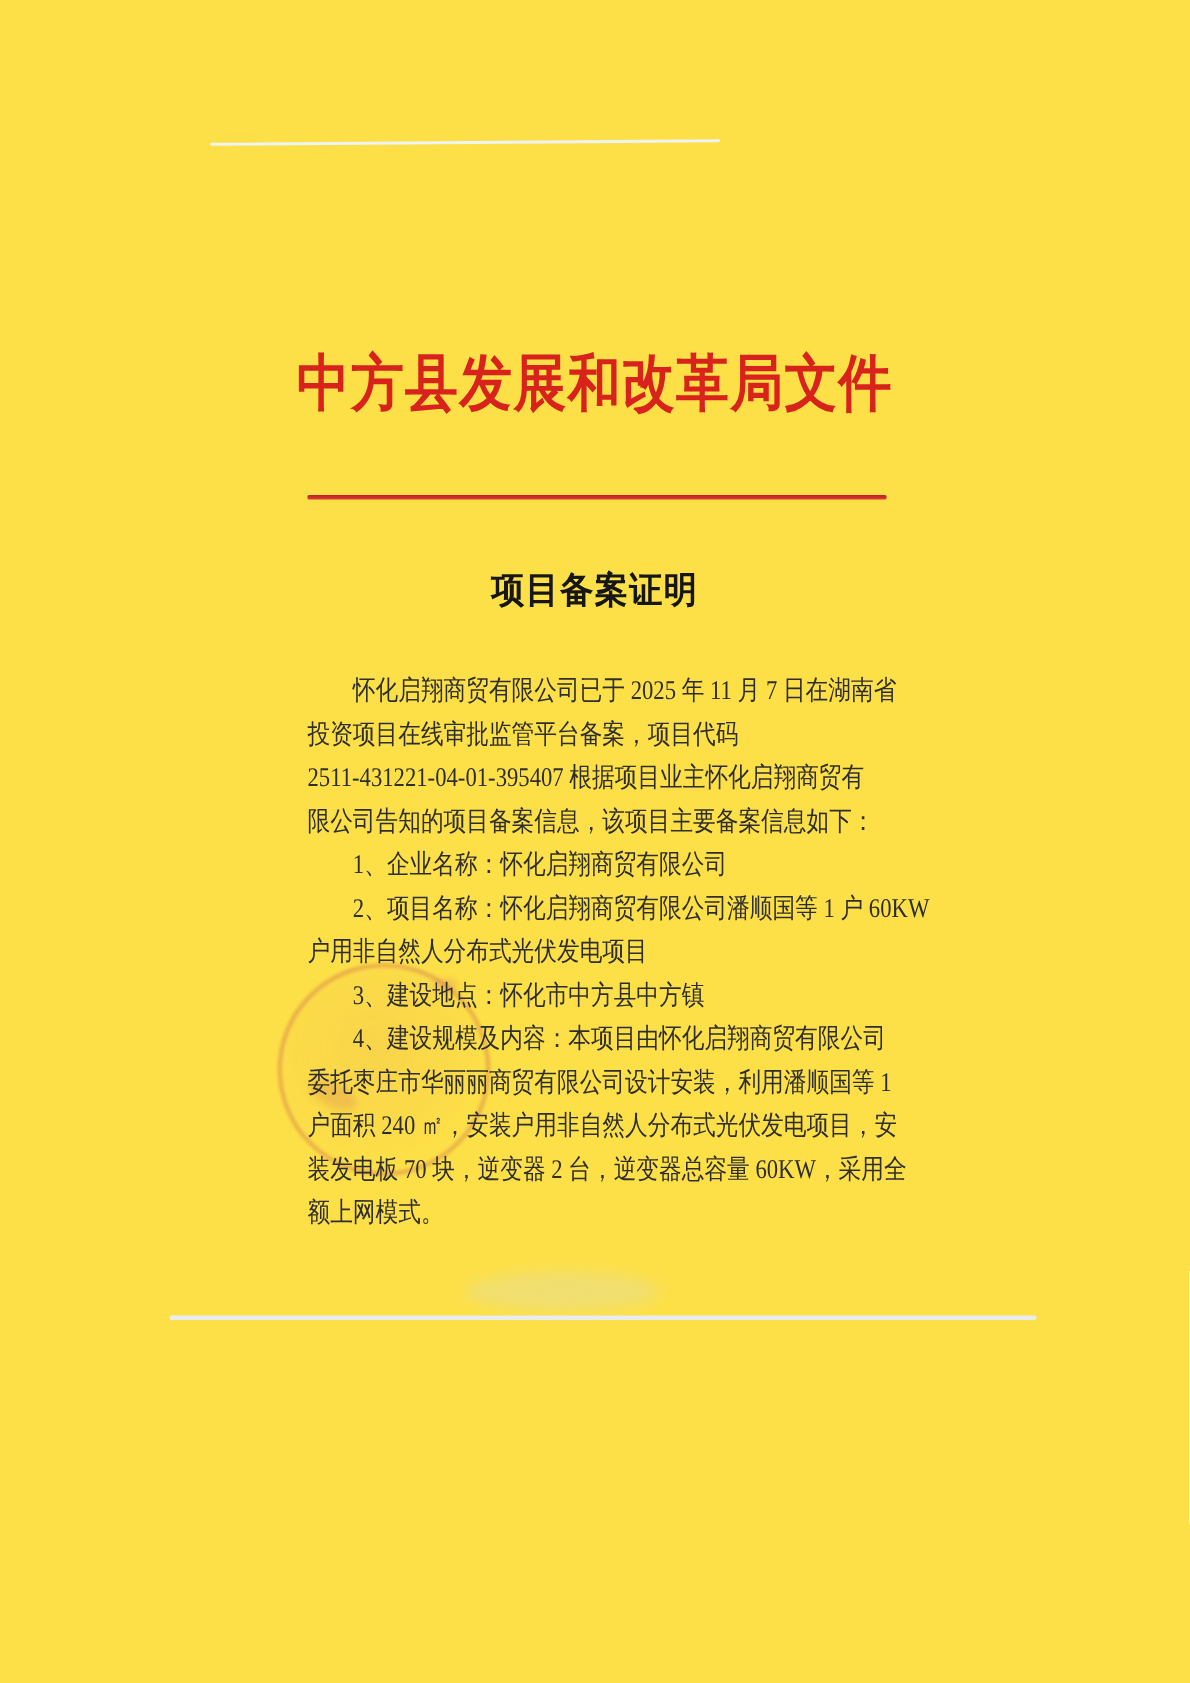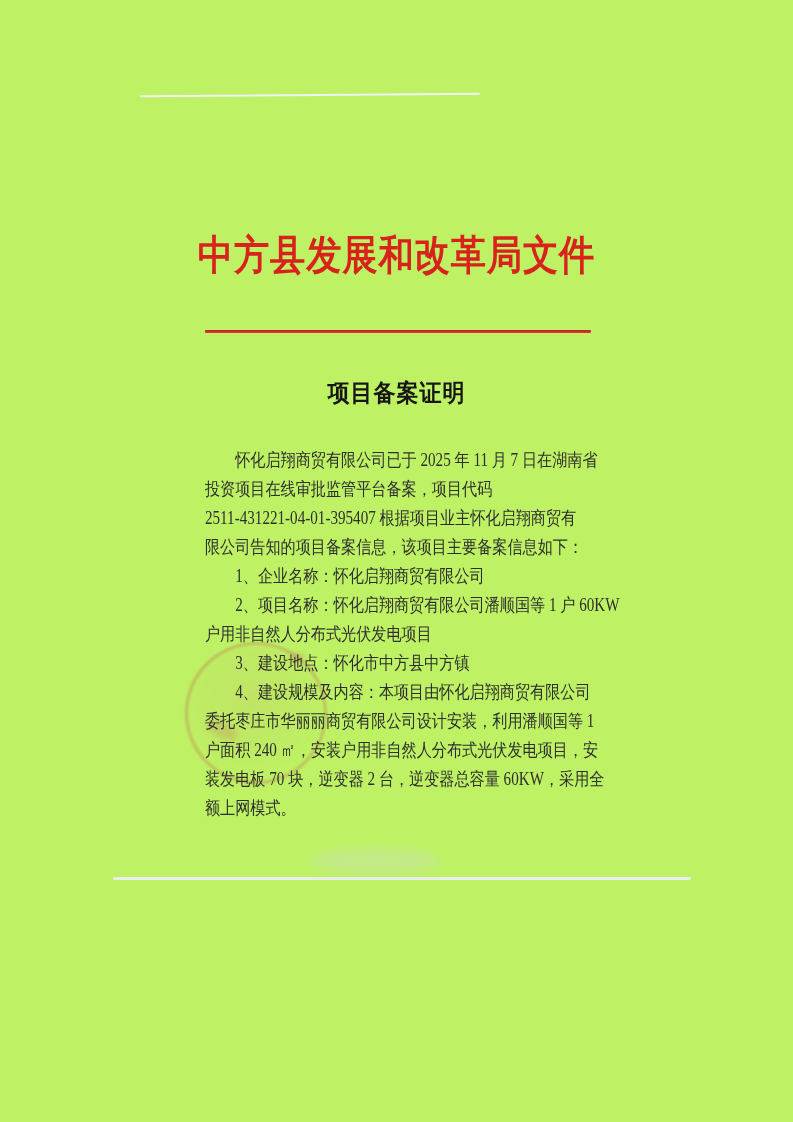--- a/index.html
+++ b/index.html
@@ -4,21 +4,21 @@
 <style>
   * { margin: 0; padding: 0; box-sizing: border-box; }
   html, body { background: #ffffff; }
   body {
     width: 793px; height: 1122px;
     font-family: "Liberation Serif", "DejaVu Serif", serif;
     position: relative; overflow: hidden;
   }
   .page {
     position: absolute; inset: 0;
-    background: #bef264;
+    background: #fde047;
   }
   
   .artifact-top {
     position: absolute; left: 140px; top: 94px; width: 340px; height: 2px;
     background: #eef3f3; transform: rotate(-0.4deg); border-radius: 2px;
   }
   .artifact-bottom {
     position: absolute; left: 113px; top: 877px; width: 578px; height: 3px;
     background: #e8eef0; border-radius: 2px;
   }

